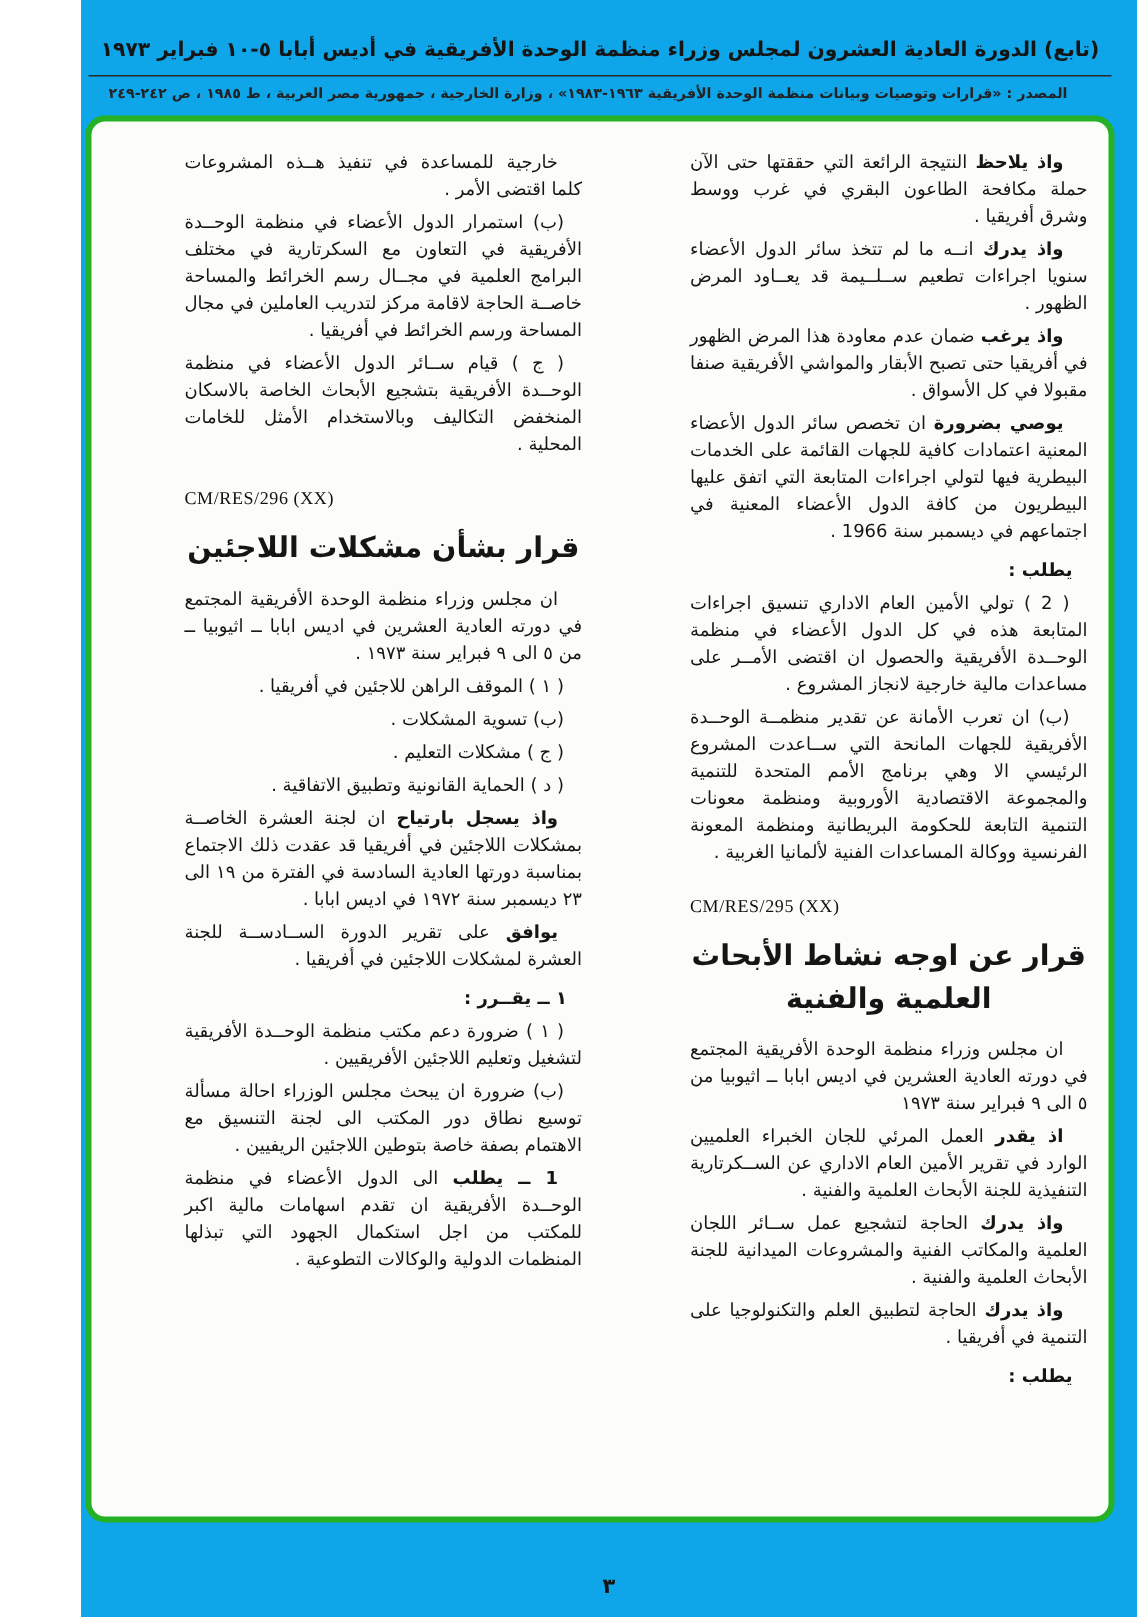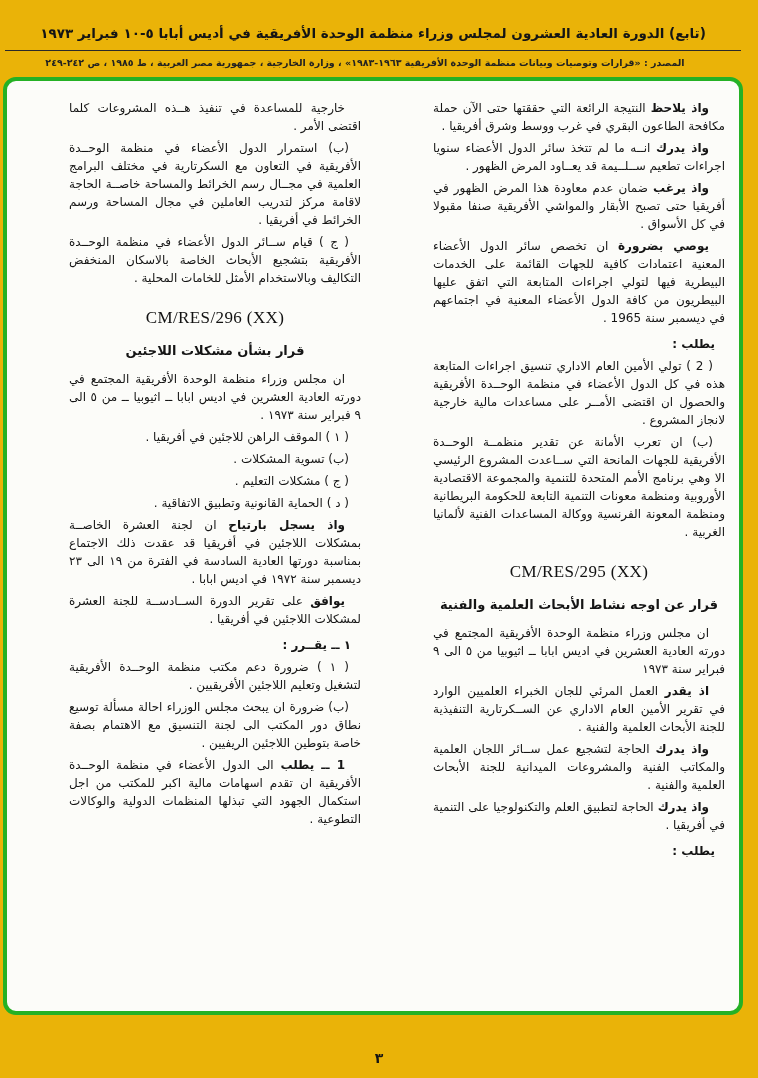--- a/index.html
+++ b/index.html
@@ -1,18 +1,18 @@
 <!DOCTYPE html>
 <html lang="ar" dir="rtl"><head>
 <meta charset="utf-8">
 <style>
   html,body{margin:0;padding:0;background:#ffffff;}
   .page{
-    width:758px;height:1078px;box-sizing:border-box;
-    background:#eab308;color:#151515;position:relative;
+    width:704px;height:1078px;box-sizing:border-box;
+    background:#0ea5e9;color:#151515;position:relative;
     padding:24px 15px 0 3px;
     font-family:"DejaVu Sans",sans-serif;
     direction:rtl;
   }
   .header-title{
     text-align:center;font-weight:bold;font-size:13.5px;line-height:1.4;
     margin:0 4px;
   }
   .header-rule{
     border:none;border-top:1.6px solid #2a2a2a;margin:7px 2px 5px 2px;
@@ -28,26 +28,26 @@
     background:#fcfcf9;
   }
   .columns{display:flex;gap:24px;height:100%;direction:rtl;}
   .col{flex:1;min-width:0;font-size:12px;line-height:1.5;text-align:justify;margin-left:48px;}
   .col p{margin:4px 0;}
   .para{text-indent:16px;}
   .item{text-indent:12px;}
   .lead{font-weight:bold;}
   .bold-line{font-weight:bold;text-indent:10px;margin-top:8px !important;}
   .res-code{
-    direction:ltr;text-align:center;unicode-bidi:embed;
-    font-family:"Liberation Serif",serif;font-size:17px;letter-spacing:.4px;
+    direction:ltr;text-align:left;unicode-bidi:embed;
+    font-family:"Liberation Serif",serif;font-size:12px;letter-spacing:.4px;
     margin:18px 0 10px 0 !important;color:#111;
   }
   .res-title{
-    text-align:center;font-weight:bold;font-size:13px;margin:4px 0 10px 0;
+    text-align:center;font-weight:bold;font-size:19px;margin:4px 0 10px 0;
   }
   .page-number{
     position:absolute;bottom:12px;left:0;right:0;text-align:center;
     font-size:14px;font-weight:bold;
   }
 </style>
 </head>
 <body>
 
 <div class="page">
@@ -56,21 +56,21 @@
   <hr class="header-rule">
   <div class="source-line">المصدر : «قرارات وتوصيات وبيانات منظمة الوحدة الأفريقية ١٩٦٣-١٩٨٣» ، وزارة الخارجية ، جمهورية مصر العربية ، ط ١٩٨٥ ، ص ٢٤٢-٢٤٩</div>
 
   <div class="content-box">
     <div class="columns">
 
       <div class="col">
         <p class="para"><b class="lead">واذ يلاحظ</b> <span>النتيجة الرائعة التي حققتها حتى الآن حملة مكافحة الطاعون البقري في غرب ووسط وشرق أفريقيا .</span></p>
         <p class="para"><b class="lead">واذ يدرك</b> <span>انــه ما لم تتخذ سائر الدول الأعضاء سنويا اجراءات تطعيم ســلــيمة قد يعــاود المرض الظهور .</span></p>
         <p class="para"><b class="lead">واذ يرغب</b> <span>ضمان عدم معاودة هذا المرض الظهور في أفريقيا حتى تصبح الأبقار والمواشي الأفريقية صنفا مقبولا في كل الأسواق .</span></p>
-        <p class="para"><b class="lead">يوصي بضرورة</b> <span>ان تخصص سائر الدول الأعضاء المعنية اعتمادات كافية للجهات القائمة على الخدمات البيطرية فيها لتولي اجراءات المتابعة التي اتفق عليها البيطريون من كافة الدول الأعضاء المعنية في اجتماعهم في ديسمبر سنة 1965 .</span></p>
+        <p class="para"><b class="lead">يوصي بضرورة</b> <span>ان تخصص سائر الدول الأعضاء المعنية اعتمادات كافية للجهات القائمة على الخدمات البيطرية فيها لتولي اجراءات المتابعة التي اتفق عليها البيطريون من كافة الدول الأعضاء المعنية في اجتماعهم في ديسمبر سنة 1966 .</span></p>
         <p class="bold-line">يطلب :</p>
         <p class="item">( 2 ) تولي الأمين العام الاداري تنسيق اجراءات المتابعة هذه في كل الدول الأعضاء في منظمة الوحــدة الأفريقية والحصول ان اقتضى الأمــر على مساعدات مالية خارجية لانجاز المشروع .</p>
         <p class="item">(ب) ان تعرب الأمانة عن تقدير منظمــة الوحــدة الأفريقية للجهات المانحة التي ســاعدت المشروع الرئيسي الا وهي برنامج الأمم المتحدة للتنمية والمجموعة الاقتصادية الأوروبية ومنظمة معونات التنمية التابعة للحكومة البريطانية ومنظمة المعونة الفرنسية ووكالة المساعدات الفنية لألمانيا الغربية .</p>
         <p class="res-code">CM/RES/295  (XX)</p>
         <h3 class="res-title">قرار عن اوجه نشاط الأبحاث العلمية والفنية</h3>
         <p class="para">ان مجلس وزراء منظمة الوحدة الأفريقية المجتمع في دورته العادية العشرين في اديس ابابا ــ اثيوبيا من ٥ الى ٩ فبراير سنة ١٩٧٣</p>
         <p class="para"><b class="lead">اذ يقدر</b> <span>العمل المرئي للجان الخبراء العلميين الوارد في تقرير الأمين العام الاداري عن الســكرتارية التنفيذية للجنة الأبحاث العلمية والفنية .</span></p>
         <p class="para"><b class="lead">واذ يدرك</b> <span>الحاجة لتشجيع عمل ســائر اللجان العلمية والمكاتب الفنية والمشروعات الميدانية للجنة الأبحاث العلمية والفنية .</span></p>
         <p class="para"><b class="lead">واذ يدرك</b> <span>الحاجة لتطبيق العلم والتكنولوجيا على التنمية في أفريقيا .</span></p>
         <p class="bold-line">يطلب :</p>

